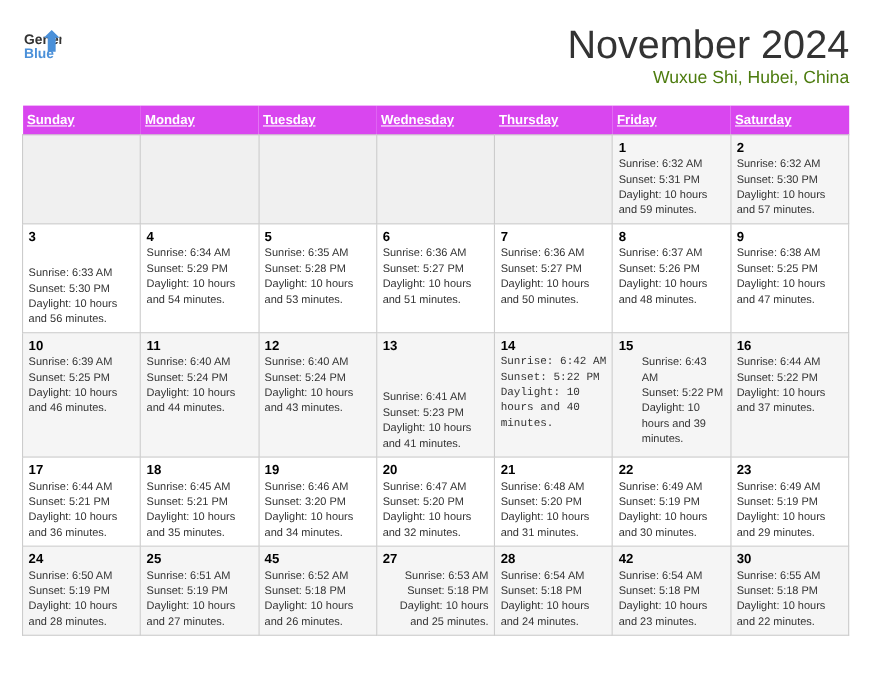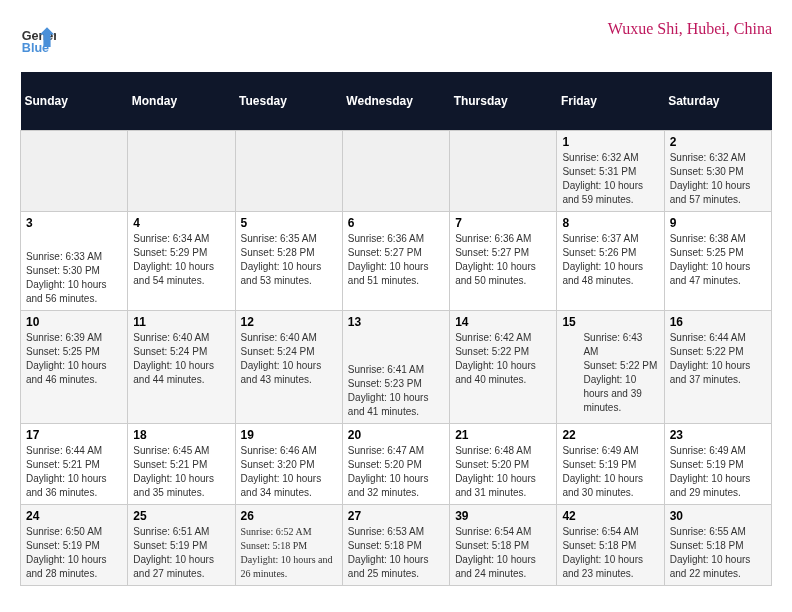--- a/index.html
+++ b/index.html
@@ -28,35 +28,35 @@
     .title-area {
       text-align: right;
     }
     .month-title {
       font-size: 36px;
       font-weight: normal;
       color: #333;
     }
     .subtitle {
       font-size: 16px;
-      color: #be185d;
-      font-family: Liberation Serif, serif;
+      color: #4d7c0f;
     }
     table {
       width: 100%;
       border-collapse: collapse;
       font-size: 11px;
     }
     thead tr th {
-      background-color: #0f172a;
+      background-color: #d946ef;
       color: #fff;
-      padding: 22px 4px;
+      padding: 6px 4px;
       text-align: left;
       font-size: 12px;
       font-weight: bold;
+      text-decoration: underline;
     }
     tbody tr td {
       border: 1px solid #ccc;
       vertical-align: top;
       padding: 4px 5px;
       width: calc(100% / 7);
       height: 80px;
       background: #fff;
     }
     tbody tr:nth-child(odd) td {
@@ -82,20 +82,21 @@
 
 <div class="header-area">
   <div class="logo">
     <svg class="logo-icon" viewBox="0 0 40 40">
       <text x="2" y="22" font-size="14" font-weight="bold" fill="#333">General</text>
       <text x="2" y="36" font-size="14" font-weight="bold" fill="#4a90d9">Blue</text>
       <polygon points="30,8 38,16 34,16 34,30 26,30 26,16 22,16" fill="#4a90d9"></polygon>
     </svg>
   </div>
   <div class="title-area">
+    <div class="month-title">November 2024</div>
     <div class="subtitle">Wuxue Shi, Hubei, China</div>
   </div>
 </div>
 
 <table>
   <thead>
     <tr>
     <th>Sunday</th>
         <th>Monday</th>
         <th>Tuesday</th>
@@ -189,21 +190,21 @@
 Daylight: 10 hours and 43 minutes.</div>
         </td>
         <td>
           <span class="day-num">13</span>
           <div class="day-info" style="white-space: pre-line; margin-top: 34px;">Sunrise: 6:41 AM
 Sunset: 5:23 PM
 Daylight: 10 hours and 41 minutes.</div>
         </td>
         <td>
           <span class="day-num">14</span>
-          <div class="day-info" style="white-space: pre-line;">Sunrise: 6:42 AM
+          <div class="day-info" style="white-space: pre-line; font-family: Liberation Mono, monospace;">Sunrise: 6:42 AM
 Sunset: 5:22 PM
 Daylight: 10 hours and 40 minutes.</div>
         </td>
         <td>
           <span class="day-num">15</span>
           <div class="day-info" style="white-space: pre-line; margin-left: 21px;">Sunrise: 6:43 AM
 Sunset: 5:22 PM
 Daylight: 10 hours and 39 minutes.</div>
         </td>
         <td>
@@ -264,33 +265,33 @@
 Sunset: 5:19 PM
 Daylight: 10 hours and 28 minutes.</div>
         </td>
         <td>
           <span class="day-num">25</span>
           <div class="day-info" style="white-space: pre-line;">Sunrise: 6:51 AM
 Sunset: 5:19 PM
 Daylight: 10 hours and 27 minutes.</div>
         </td>
         <td>
-          <span class="day-num">26</span>
-          <div class="day-info" style="white-space: pre-line; font-family: Liberation Serif, serif;">Sunrise: 6:52 AM
+          <span class="day-num">45</span>
+          <div class="day-info" style="white-space: pre-line;">Sunrise: 6:52 AM
 Sunset: 5:18 PM
 Daylight: 10 hours and 26 minutes.</div>
         </td>
         <td>
           <span class="day-num">27</span>
-          <div class="day-info" style="white-space: pre-line;">Sunrise: 6:53 AM
+          <div class="day-info" style="white-space: pre-line; text-align: right;">Sunrise: 6:53 AM
 Sunset: 5:18 PM
 Daylight: 10 hours and 25 minutes.</div>
         </td>
         <td>
-          <span class="day-num">39</span>
+          <span class="day-num">28</span>
           <div class="day-info" style="white-space: pre-line;">Sunrise: 6:54 AM
 Sunset: 5:18 PM
 Daylight: 10 hours and 24 minutes.</div>
         </td>
         <td>
           <span class="day-num">42</span>
           <div class="day-info" style="white-space: pre-line;">Sunrise: 6:54 AM
 Sunset: 5:18 PM
 Daylight: 10 hours and 23 minutes.</div>
         </td>

